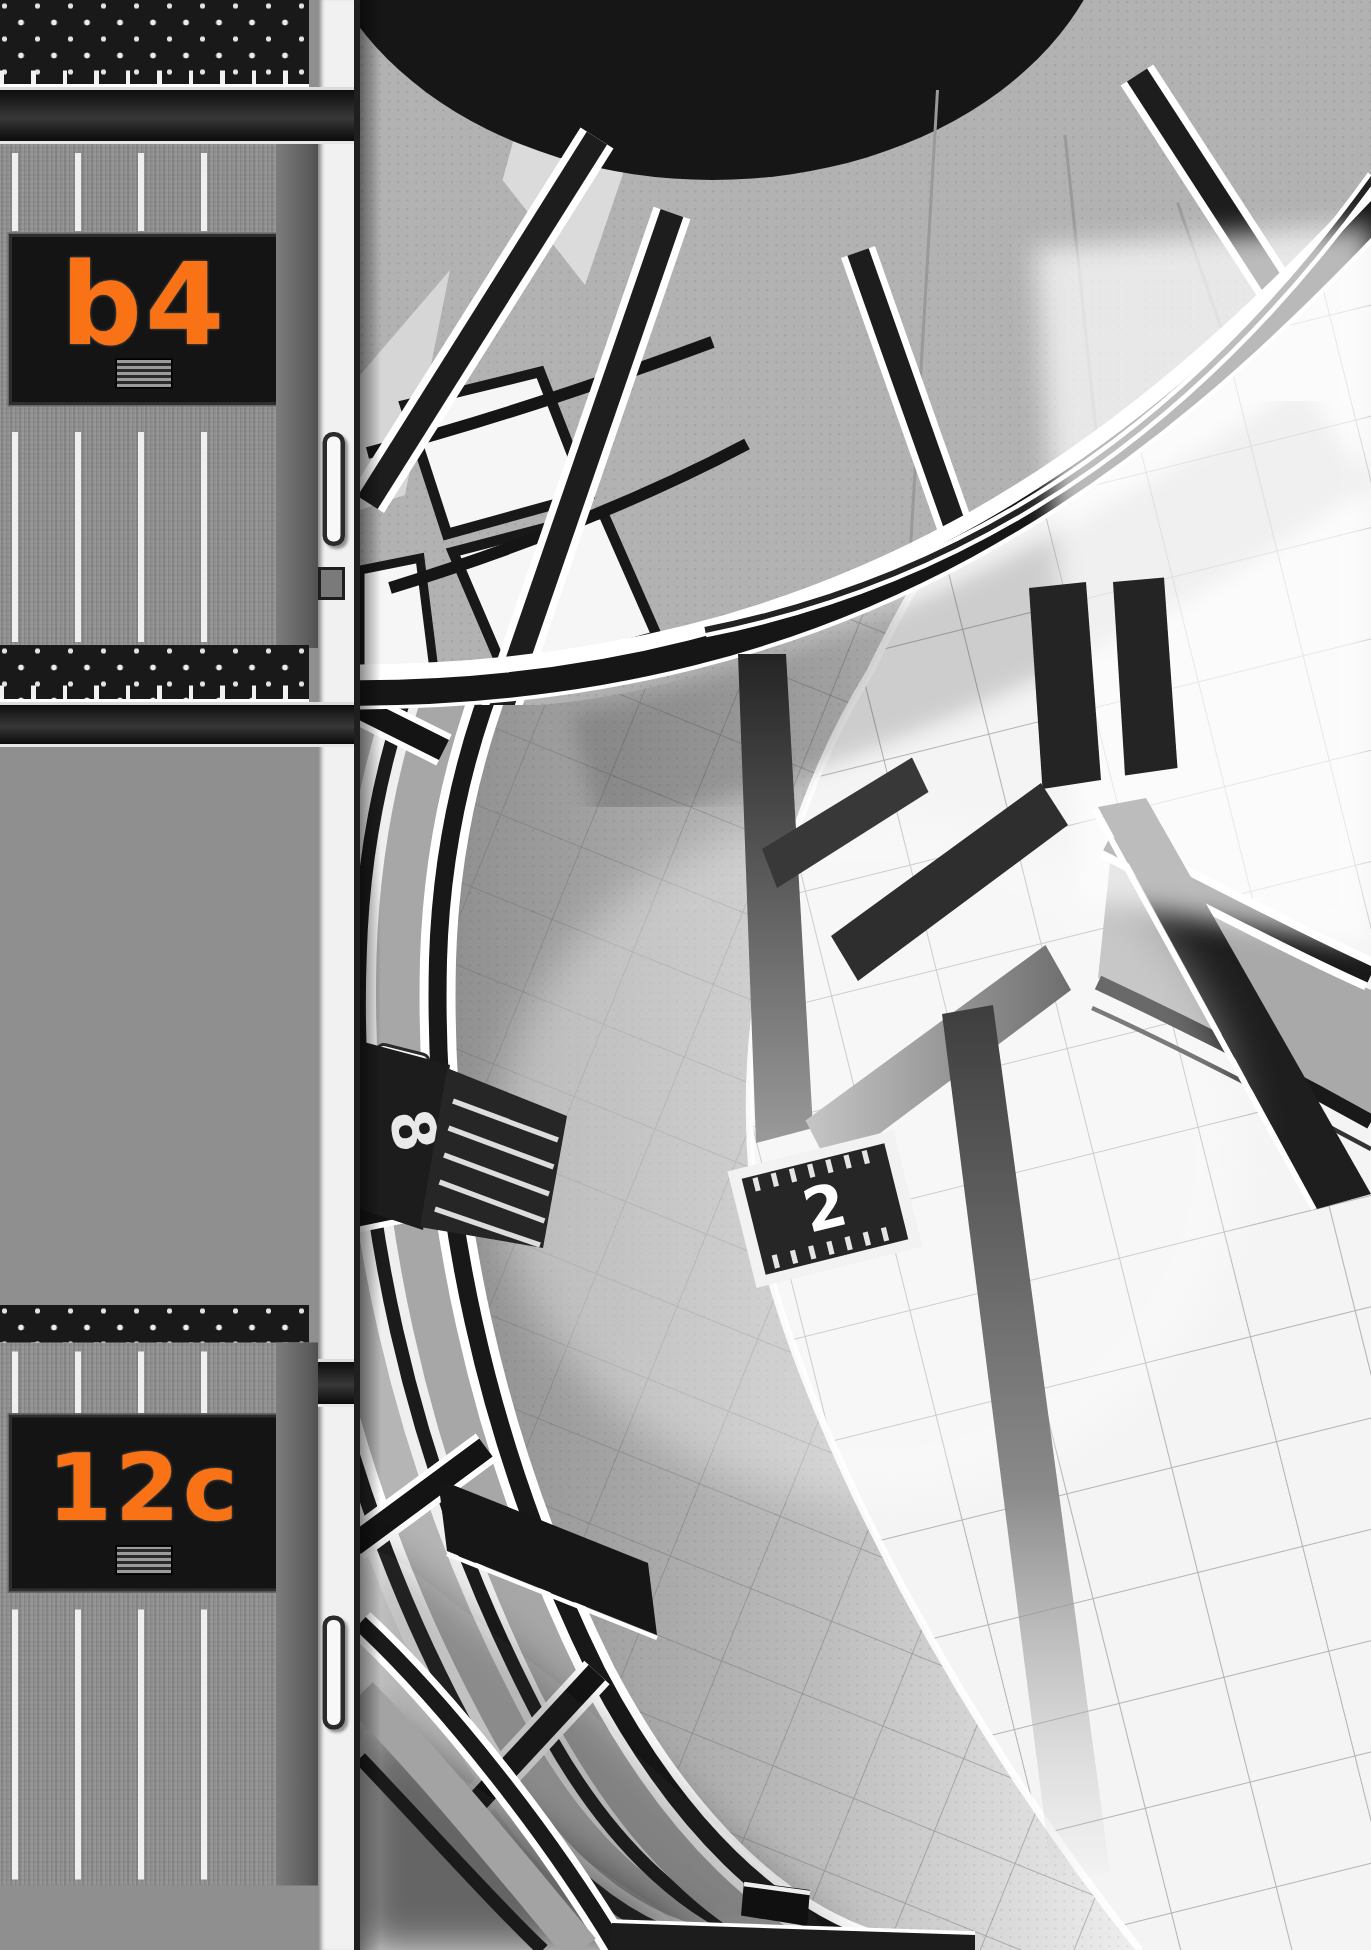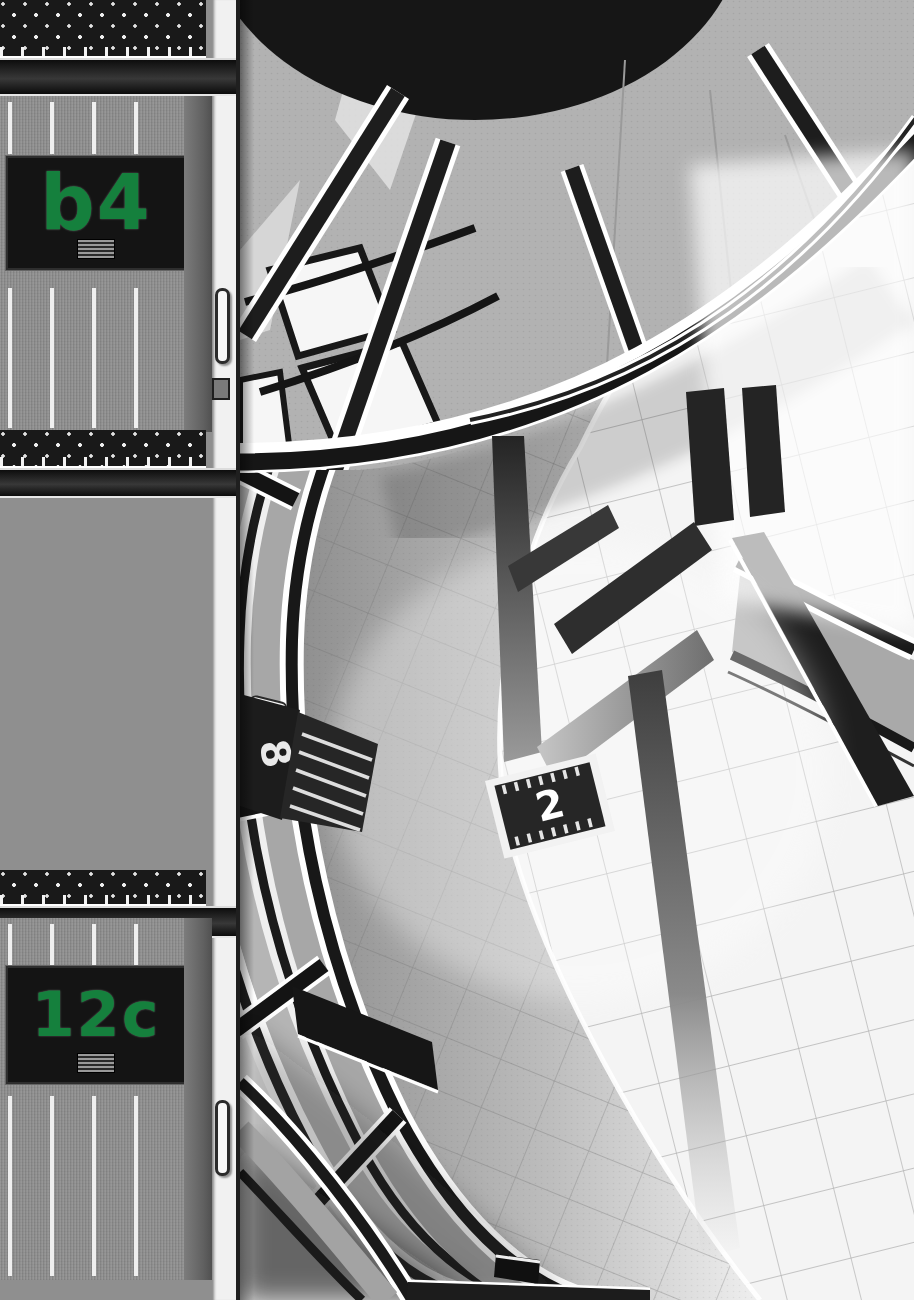--- a/index.html
+++ b/index.html
@@ -21,21 +21,21 @@
   .lintel{left:0;width:236px;background:linear-gradient(#0d0d0d,#383838 55%,#0b0b0b);
      border-top:2px solid #dcdcdc;border-bottom:2px solid #e6e6e6;}
   .door-body{left:0;width:212px;
      background:#919191;
      background-image:repeating-linear-gradient(90deg, rgba(255,255,255,.05) 0 1px, rgba(0,0,0,.08) 1px 2px, rgba(0,0,0,0) 2px 3px),
                       repeating-linear-gradient(0deg, rgba(0,0,0,.04) 0 1px, rgba(0,0,0,0) 1px 3px);}
   .ticks{left:8px;right:56px;
      background:repeating-linear-gradient(90deg,#efefef 0 4px, rgba(0,0,0,0) 4px 42px);}
   .plate{left:6px;width:180px;background:#141414;border:2px solid #2e2e2e;outline:1px solid #666;
      display:flex;align-items:center;justify-content:center;padding-bottom:20px;}
-  .plate-label{position:static;color:#15803d;font-weight:bold;font-size:76px;line-height:1;
+  .plate-label{position:static;color:#f97316;font-weight:bold;font-size:76px;line-height:1;
      letter-spacing:2px;text-shadow:0 0 2px rgba(255,255,255,.35);}
   .plate-label.small{font-size:62px;}
   .keypad{left:50%;transform:translateX(-50%);bottom:9px;width:38px;height:20px;
      background:repeating-linear-gradient(0deg,#9a9a9a 0 2px,#2a2a2a 2px 4px);border:1px solid #000;}
   .channel{left:184px;top:0;bottom:0;width:28px;
      background:linear-gradient(90deg,#7c7c7c,#606060 70%,#505050);}
   .handle{left:215px;width:15px;height:76px;background:#f8f8f8;border:3px solid #2b2b2b;
      border-radius:7px;box-shadow:2px 2px 2px rgba(0,0,0,.4);z-index:3;}
   .tab{left:212px;width:18px;height:22px;background:#7a7a7a;border:2px solid #1e1e1e;z-index:3;}
 </style>
@@ -65,21 +65,21 @@
 
     <div class="polka" style="top:430px;height:38px">
       <div class="polka-ticks"></div>
     </div>
     <div class="lintel" style="top:468px;height:30px"></div>
 
     <div class="polka" style="top:870px;height:36px">
       <div class="polka-ticks"></div>
     </div>
     <div class="lintel" style="top:906px;height:32px"></div>
-    <div class="door-body" style="top:918px;height:362px">
+    <div class="door-body" style="top:895px;height:362px">
       <div class="ticks" style="top:6px;height:42px"></div>
       <div class="plate" style="top:48px;height:118px">
         <div class="plate-label small">12c</div>
         <div class="keypad"></div>
       </div>
       <div class="ticks" style="bottom:4px;height:180px"></div>
       <div class="channel"></div>
       <div class="handle" style="top:182px"></div>
     </div>
 

